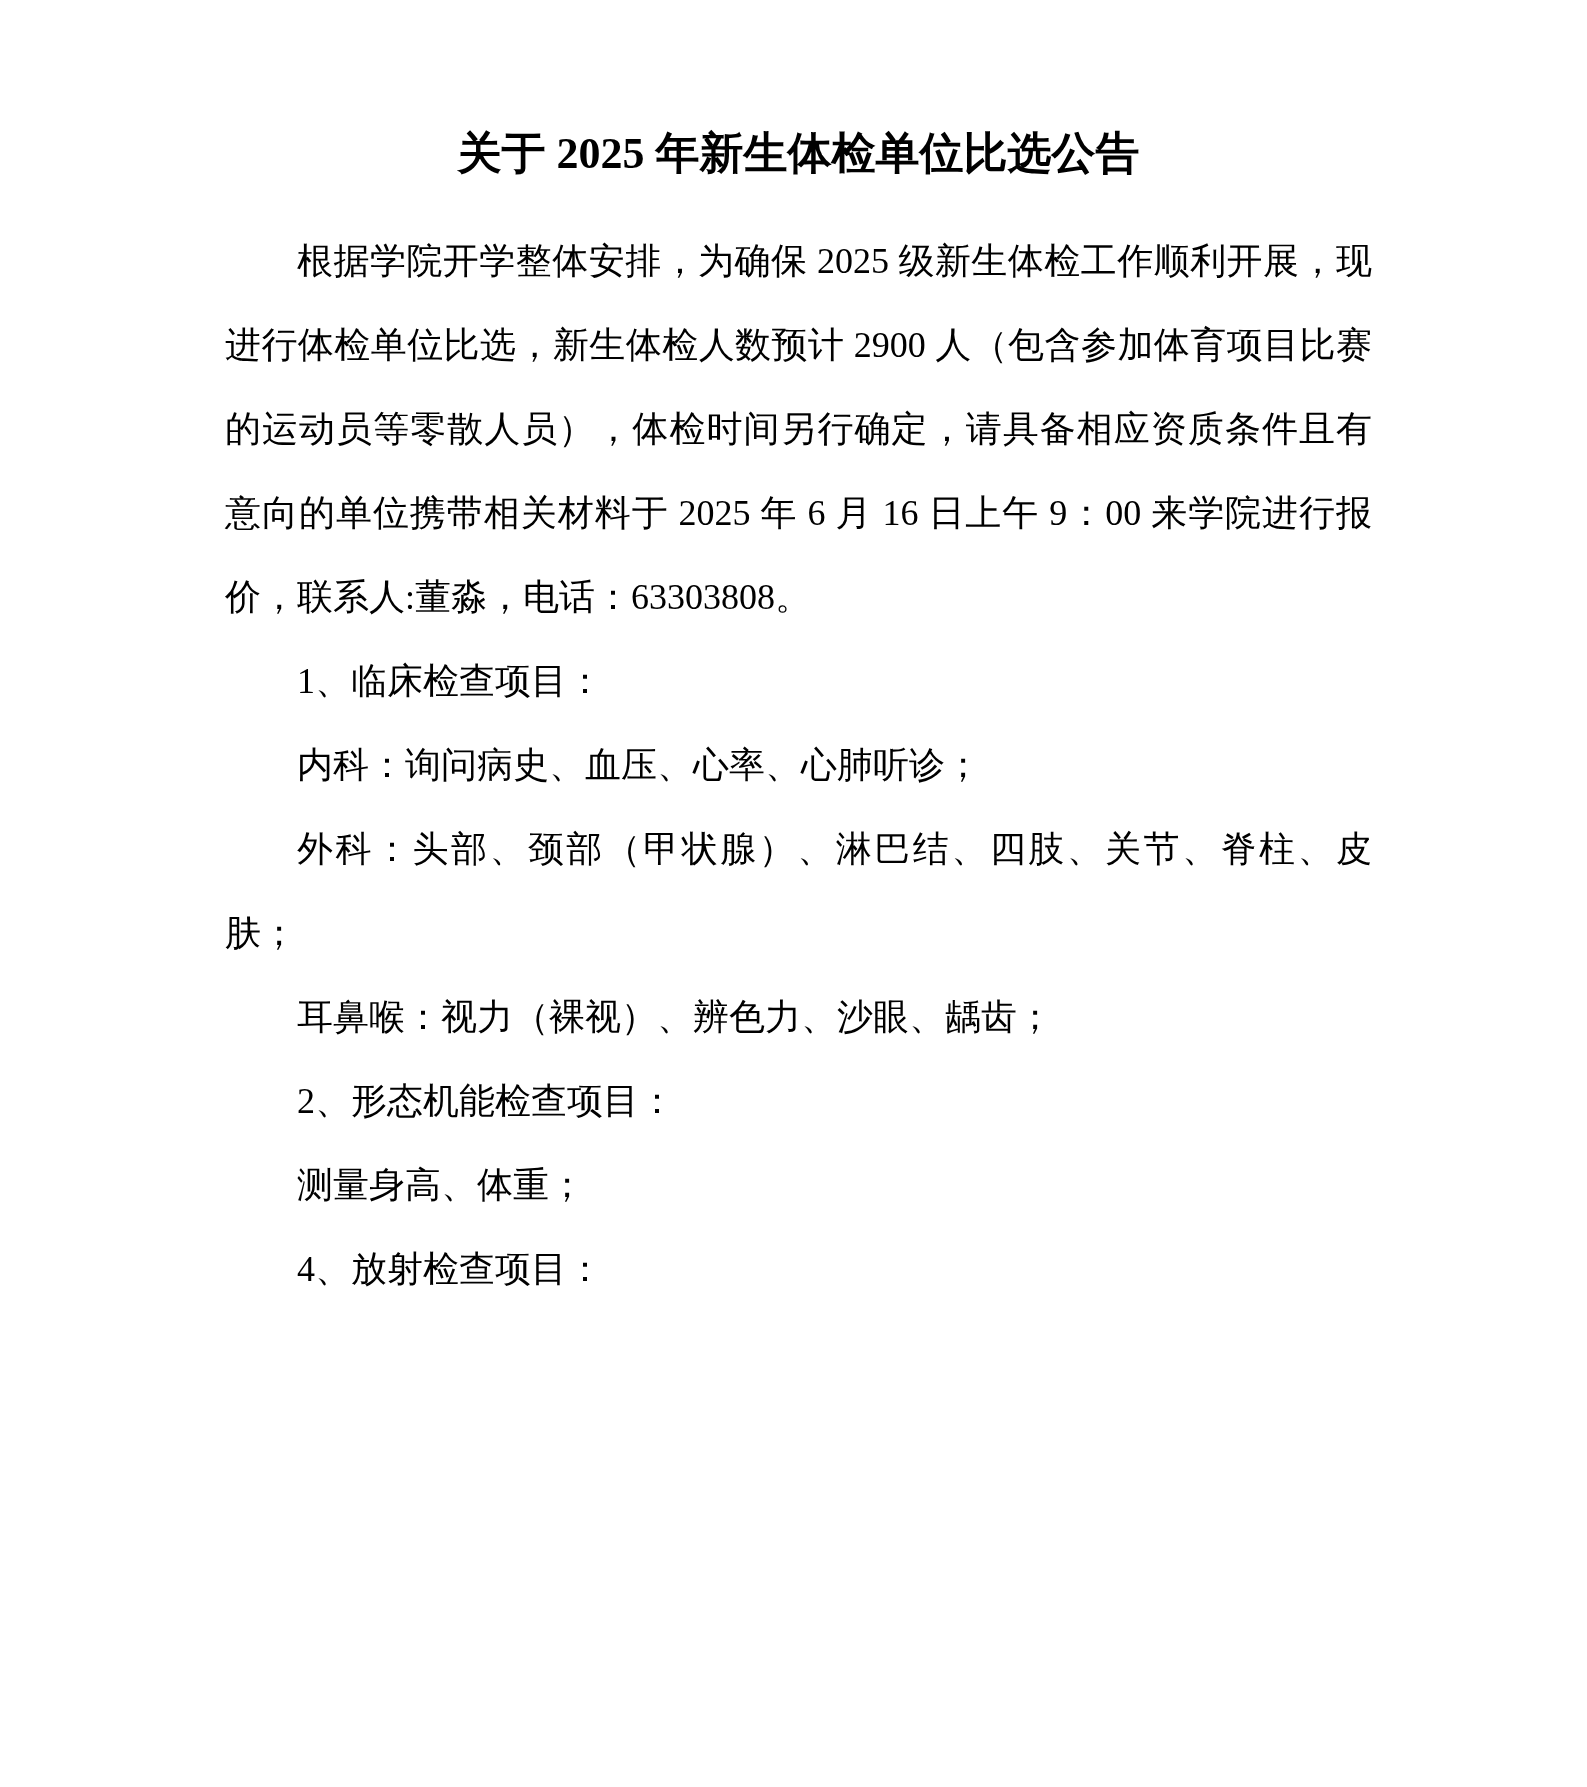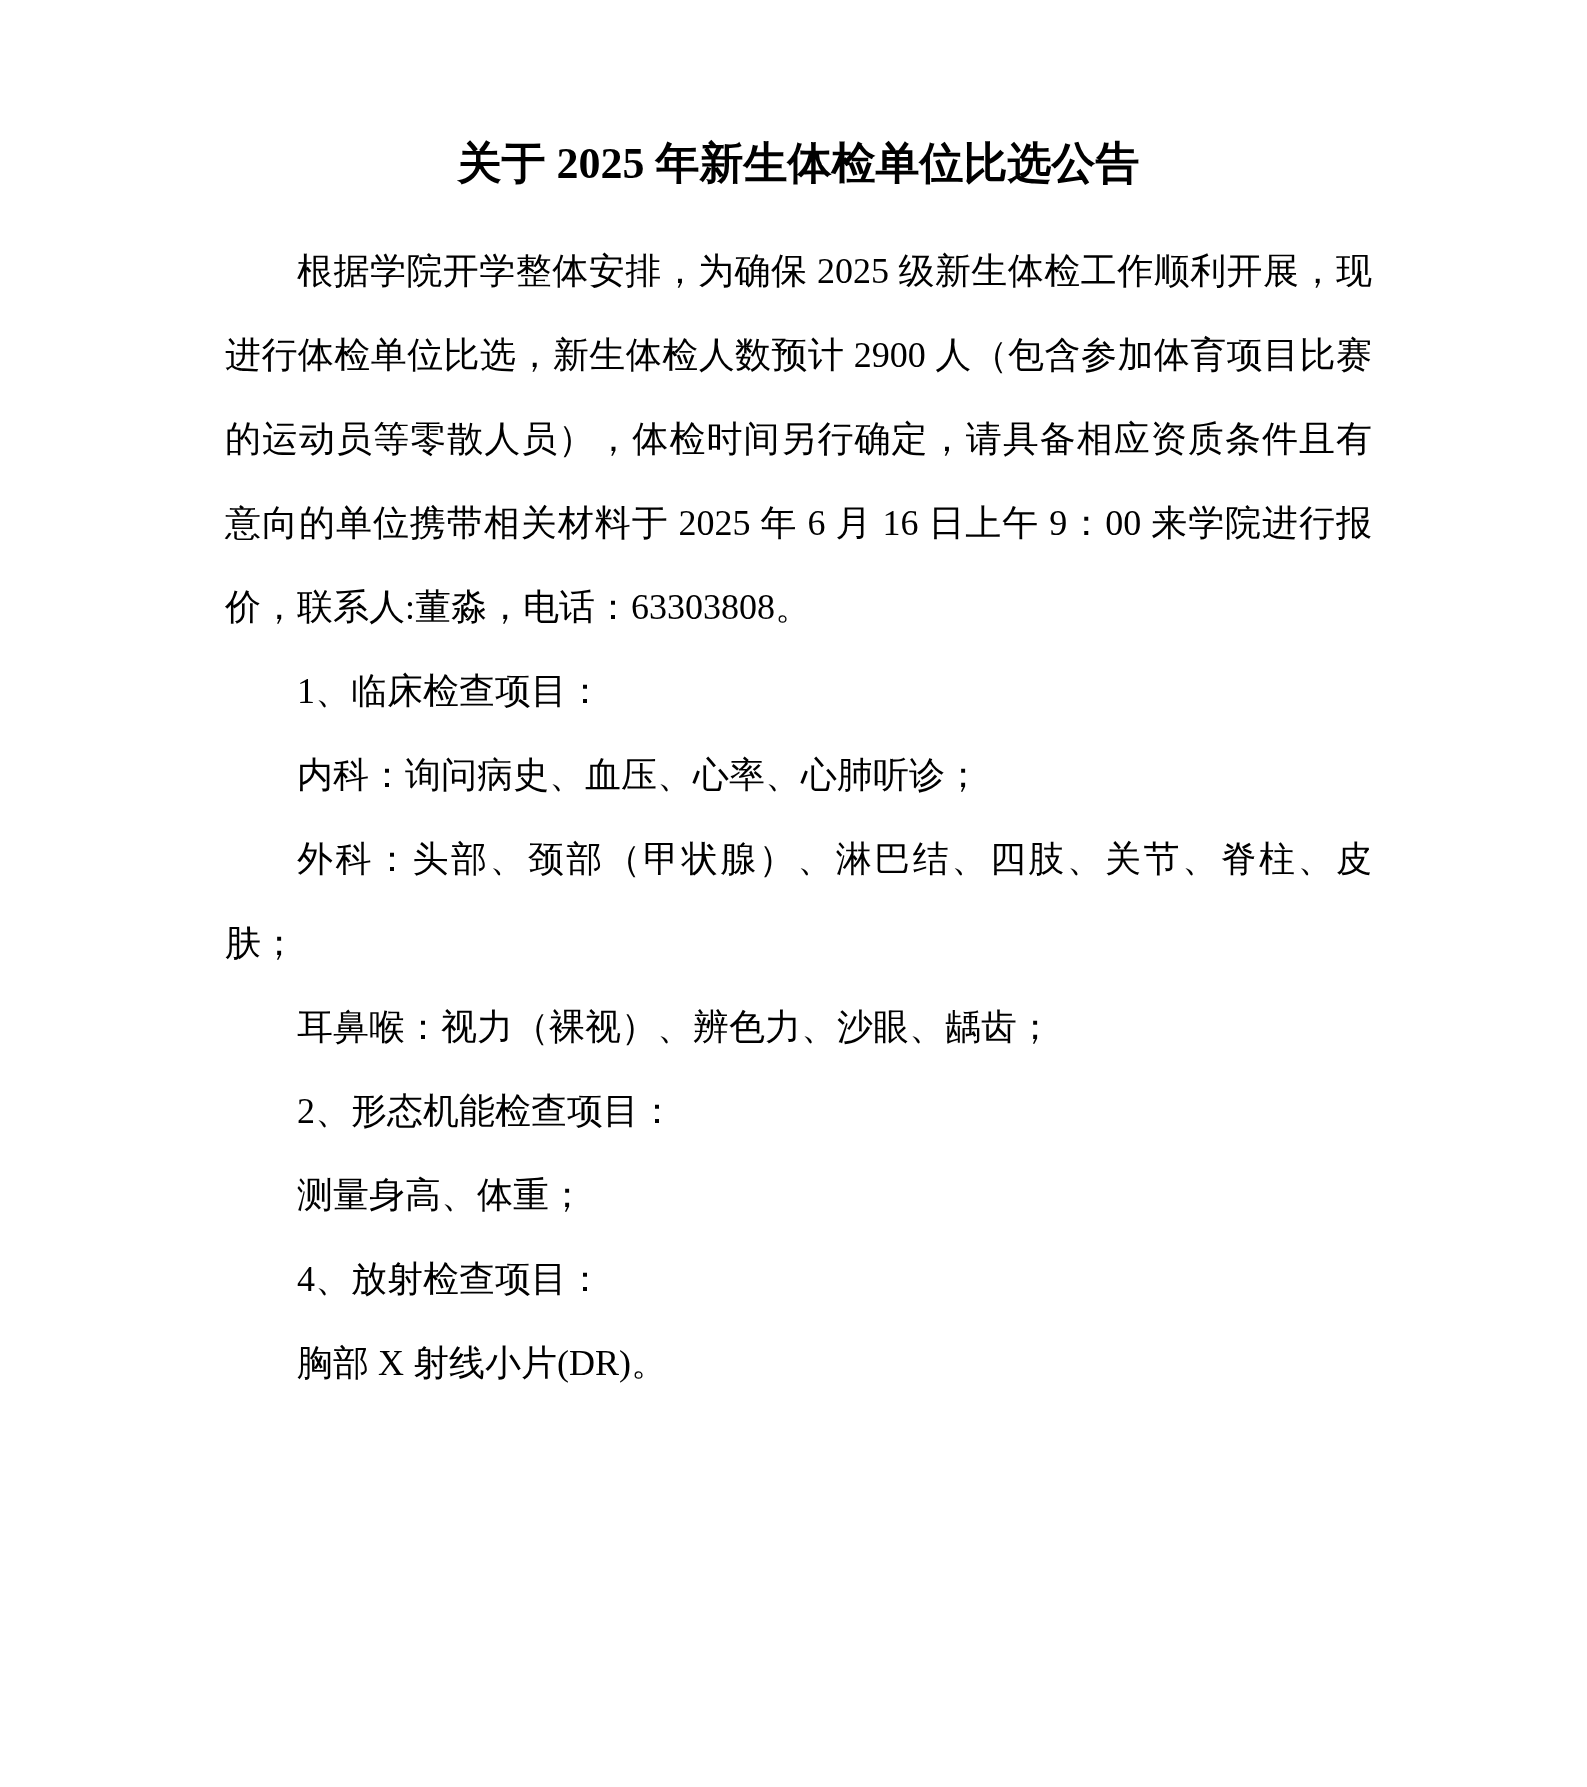--- a/index.html
+++ b/index.html
@@ -13,21 +13,21 @@
     height: 1787px;
     margin: 0 auto;
     background: #ffffff;
     box-sizing: border-box;
     padding: 126px 215px 0 225px;
     font-family: "Liberation Serif", "DejaVu Serif", serif;
     color: #000000;
     overflow: hidden;
   }
   .doc-title {
-    margin: 10px 0 37px 0;
+    margin: 0 0 37px 0;
     font-size: 44px;
     line-height: 56px;
     font-weight: bold;
     text-align: center;
     white-space: nowrap;
   }
   .doc-body {
     font-size: 36px;
     line-height: 84px;
   }
@@ -48,15 +48,14 @@
 
   <div class="doc-body">
     <p class="doc-par">根据学院开学整体安排，为确保 2025 级新生体检工作顺利开展，现进行体检单位比选，新生体检人数预计 2900 人（包含参加体育项目比赛的运动员等零散人员），体检时间另行确定，请具备相应资质条件且有意向的单位携带相关材料于 2025 年 6 月 16 日上午 9：00 来学院进行报价，联系人:董淼，电话：63303808。</p>
     <p class="doc-par">1、临床检查项目：</p>
     <p class="doc-par">内科：询问病史、血压、心率、心肺听诊；</p>
     <p class="doc-par">外科：头部、颈部（甲状腺）、淋巴结、四肢、关节、脊柱、皮肤；</p>
     <p class="doc-par">耳鼻喉：视力（裸视）、辨色力、沙眼、龋齿；</p>
     <p class="doc-par">2、形态机能检查项目：</p>
     <p class="doc-par">测量身高、体重；</p>
     <p class="doc-par">4、放射检查项目：</p>
-    <p class="doc-par">胸部 X 射线小片(DR)。</p>
   </div>
 </div>
 
 </body></html>

